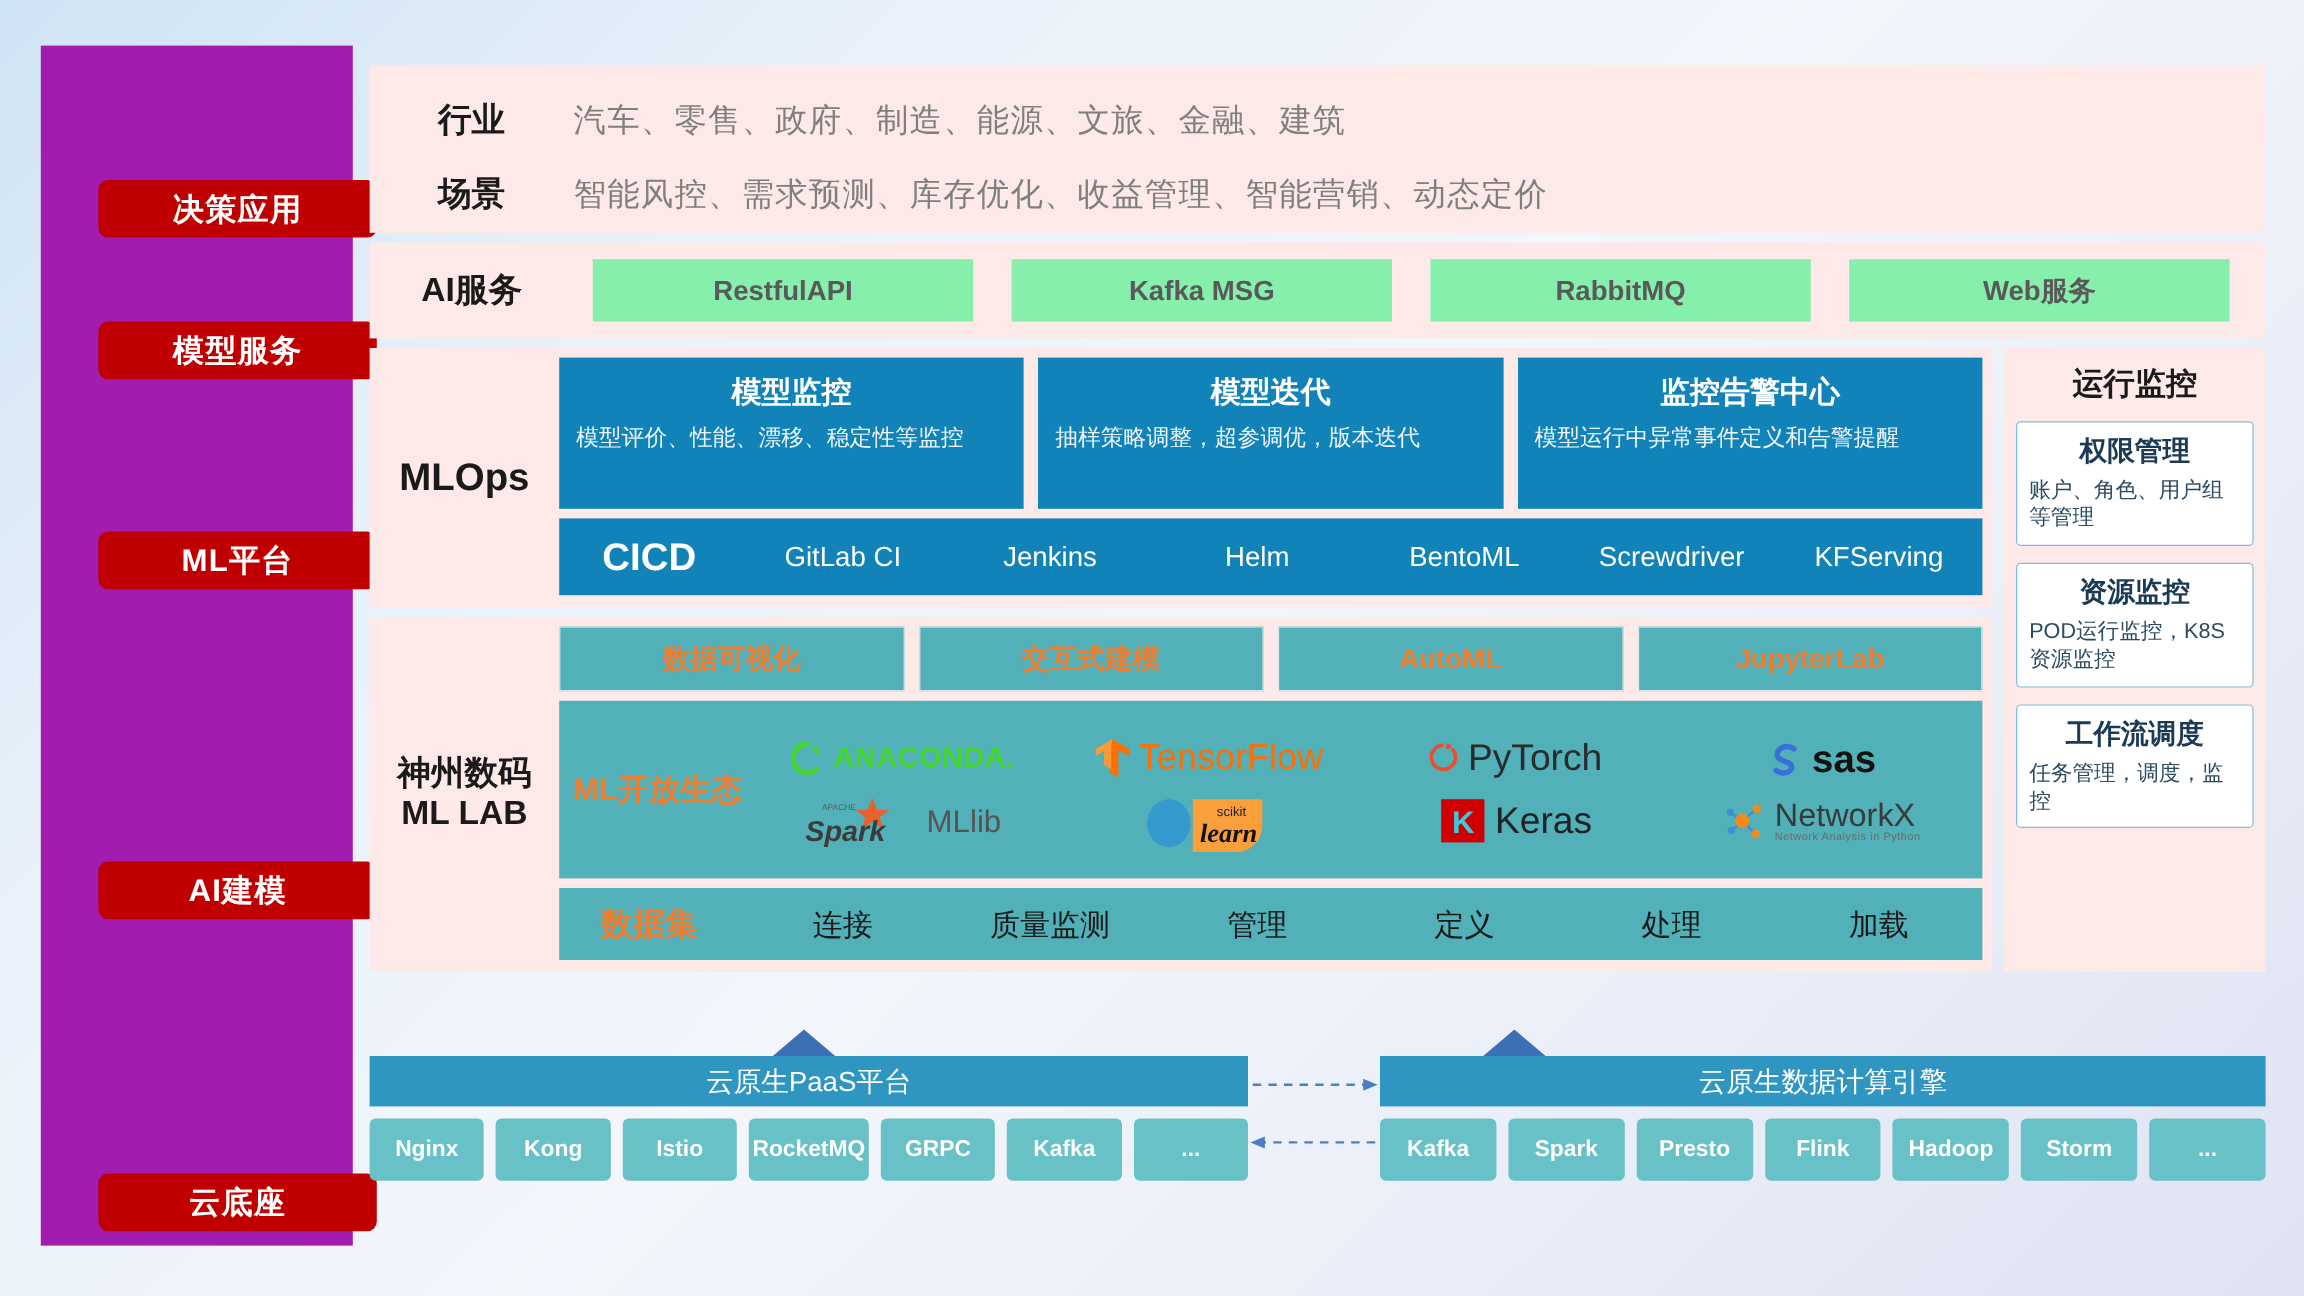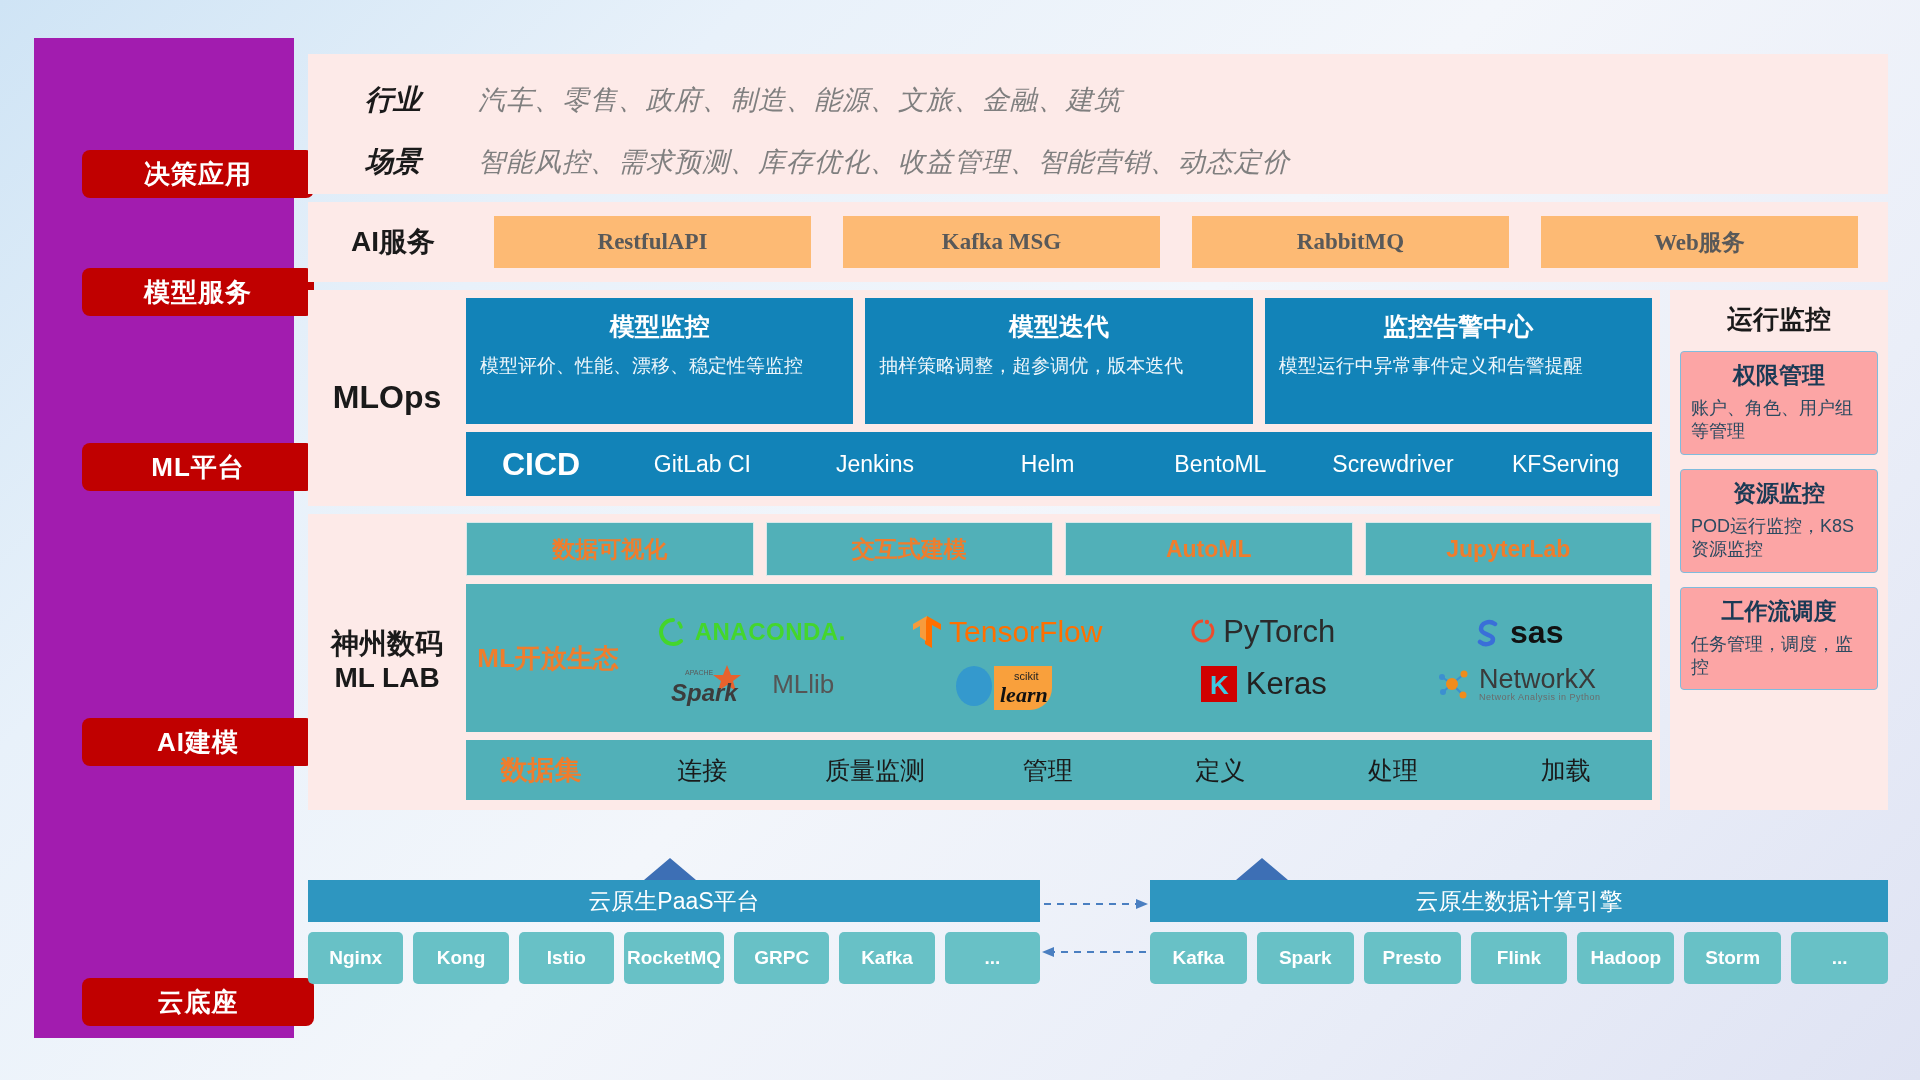--- a/index.html
+++ b/index.html
@@ -30,38 +30,38 @@
   .chip-5 { top: 940px; }
 
   
   .main { position: absolute; left: 308px; top: 54px; width: 1580px; }
 
   .band { background: #fdeae8; position: relative; }
   .band + .band { margin-top: 8px; }
 
   
   .row-biz { padding: 22px 0 24px 0; height: 140px; }
-  .biz-line { display: flex; align-items: center; height: 48px; font-style: italic; }
+  .biz-line { display: flex; align-items: center; height: 48px; }
   .biz-key {
     width: 170px; text-align: center;
     font-size: 28px; font-weight: bold; color: #1a1a1a;
   }
   .biz-val { font-size: 27px; color: #7f7f7f; letter-spacing: 1px; }
 
   
   .row-svc { display: flex; align-items: center; height: 80px; }
   .svc-key {
     width: 170px; text-align: center;
     font-size: 28px; font-weight: bold; color: #1a1a1a;
   }
   .svc-items { display: flex; flex: 1; gap: 0; padding-right: 14px; }
   .svc-box {
-    flex: 1; margin: 0 16px; height: 52px; background: #fdba74;
+    flex: 1; margin: 0 16px; height: 52px; background: #86efac;
     display: flex; align-items: center; justify-content: center;
-    color: #595959; font-size: 23px; font-weight: bold; font-family: Liberation Serif, serif;
+    color: #595959; font-size: 23px; font-weight: bold;
   }
 
   
   .row-mlops-wrap { display: flex; gap: 10px; }
   .mlops-band { width: 1352px; background: #fdeae8; display: flex; padding: 8px 0 10px 0; }
   .mlops-key {
     width: 158px; display: flex; align-items: center; justify-content: center;
     font-size: 32px; font-weight: bold; color: #1a1a1a; text-align: right;
   }
   .mlops-body { flex: 1; padding-right: 8px; }
@@ -85,21 +85,21 @@
   
   .monitor {
     width: 218px; background: #fdeae8; padding: 12px 10px 10px 10px;
     display: flex; flex-direction: column;
   }
   .monitor-title {
     font-size: 26px; font-weight: bold; color: #1a1a1a;
     text-align: center; margin-bottom: 14px;
   }
   .mon-card {
-    background: #fca5a5; border: 1px solid #7fbcdd; border-radius: 4px;
+    background: #ffffff; border: 1px solid #7fbcdd; border-radius: 4px;
     padding: 8px 10px 10px 10px; margin-bottom: 14px;
   }
   .mon-card h5 { font-size: 23px; font-weight: bold; color: #1a3a55; text-align: center; margin-bottom: 6px; }
   .mon-card p { font-size: 18px; color: #2c4a60; line-height: 1.3; }
 
   
   .row-model { display: flex; padding: 8px 0 10px 0; width: 1352px; }
   .model-key {
     width: 158px; display: flex; flex-direction: column;
     align-items: center; justify-content: center;

